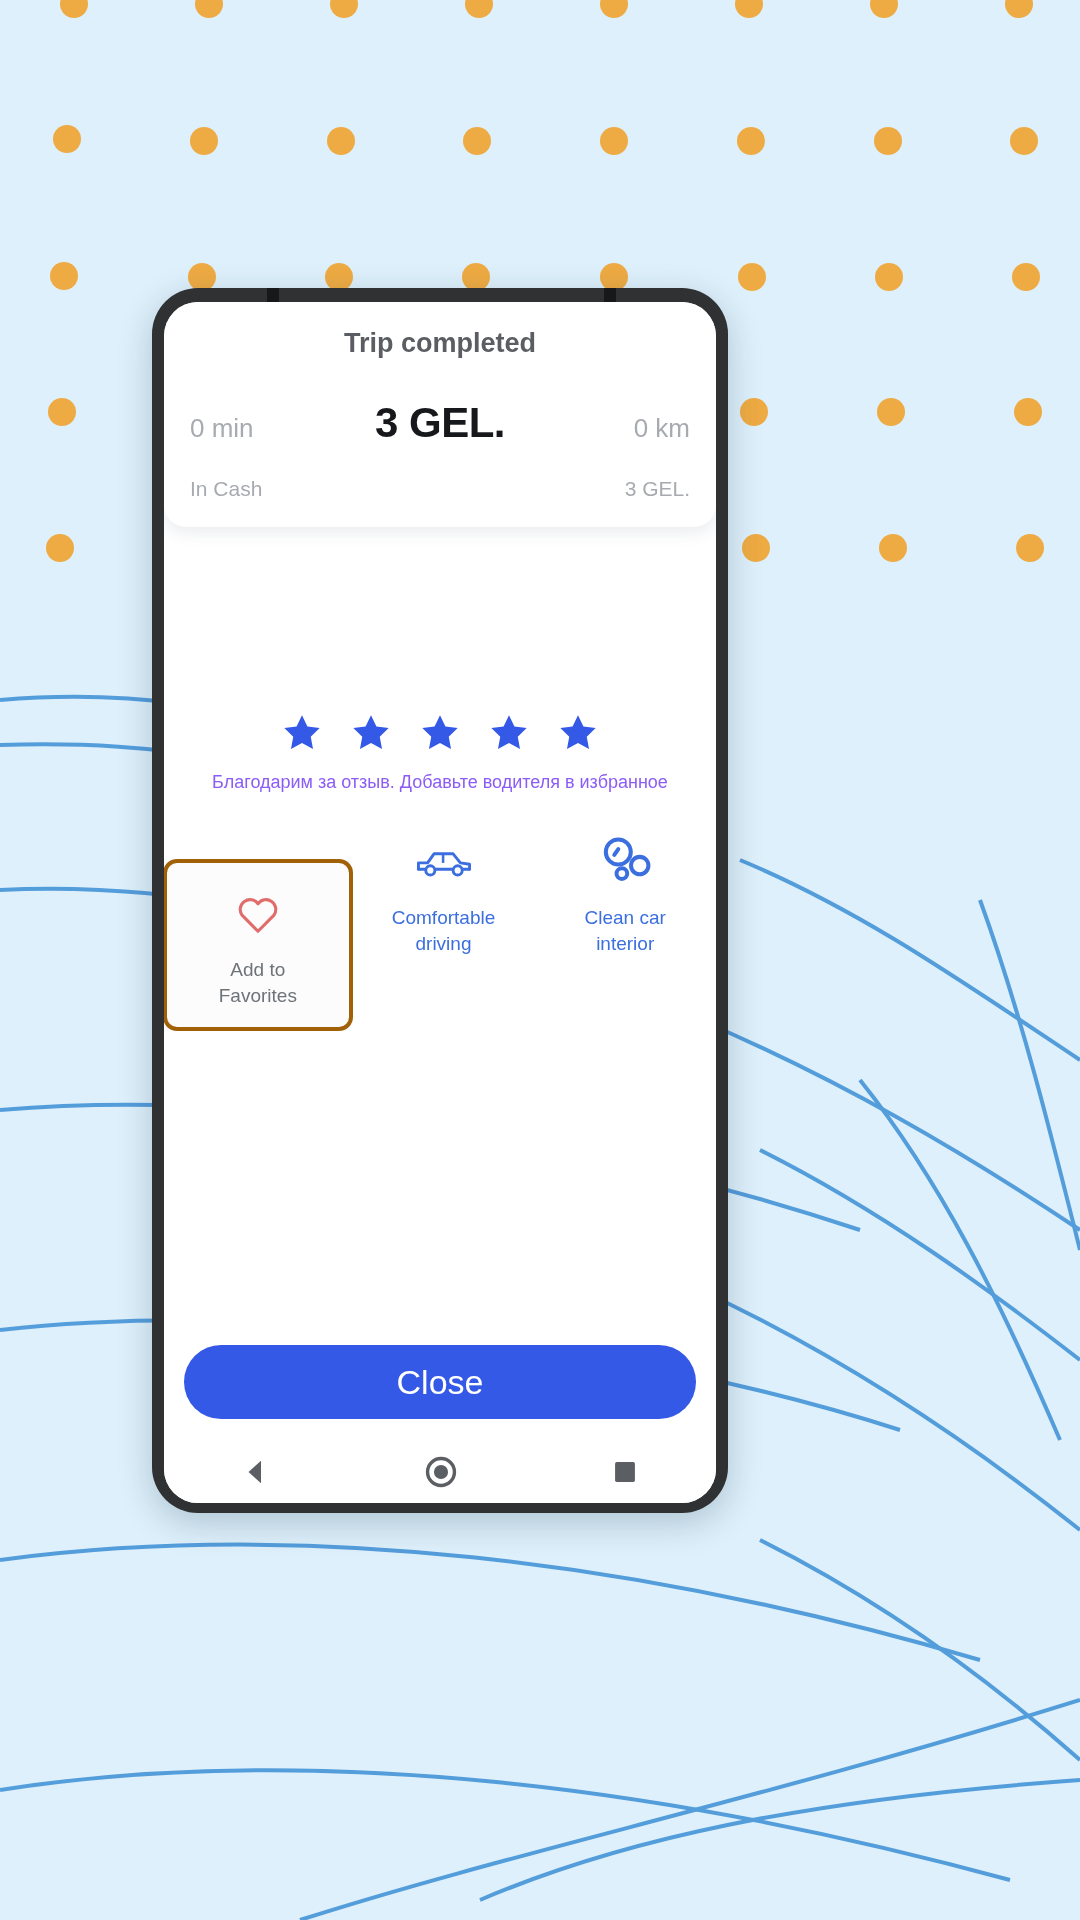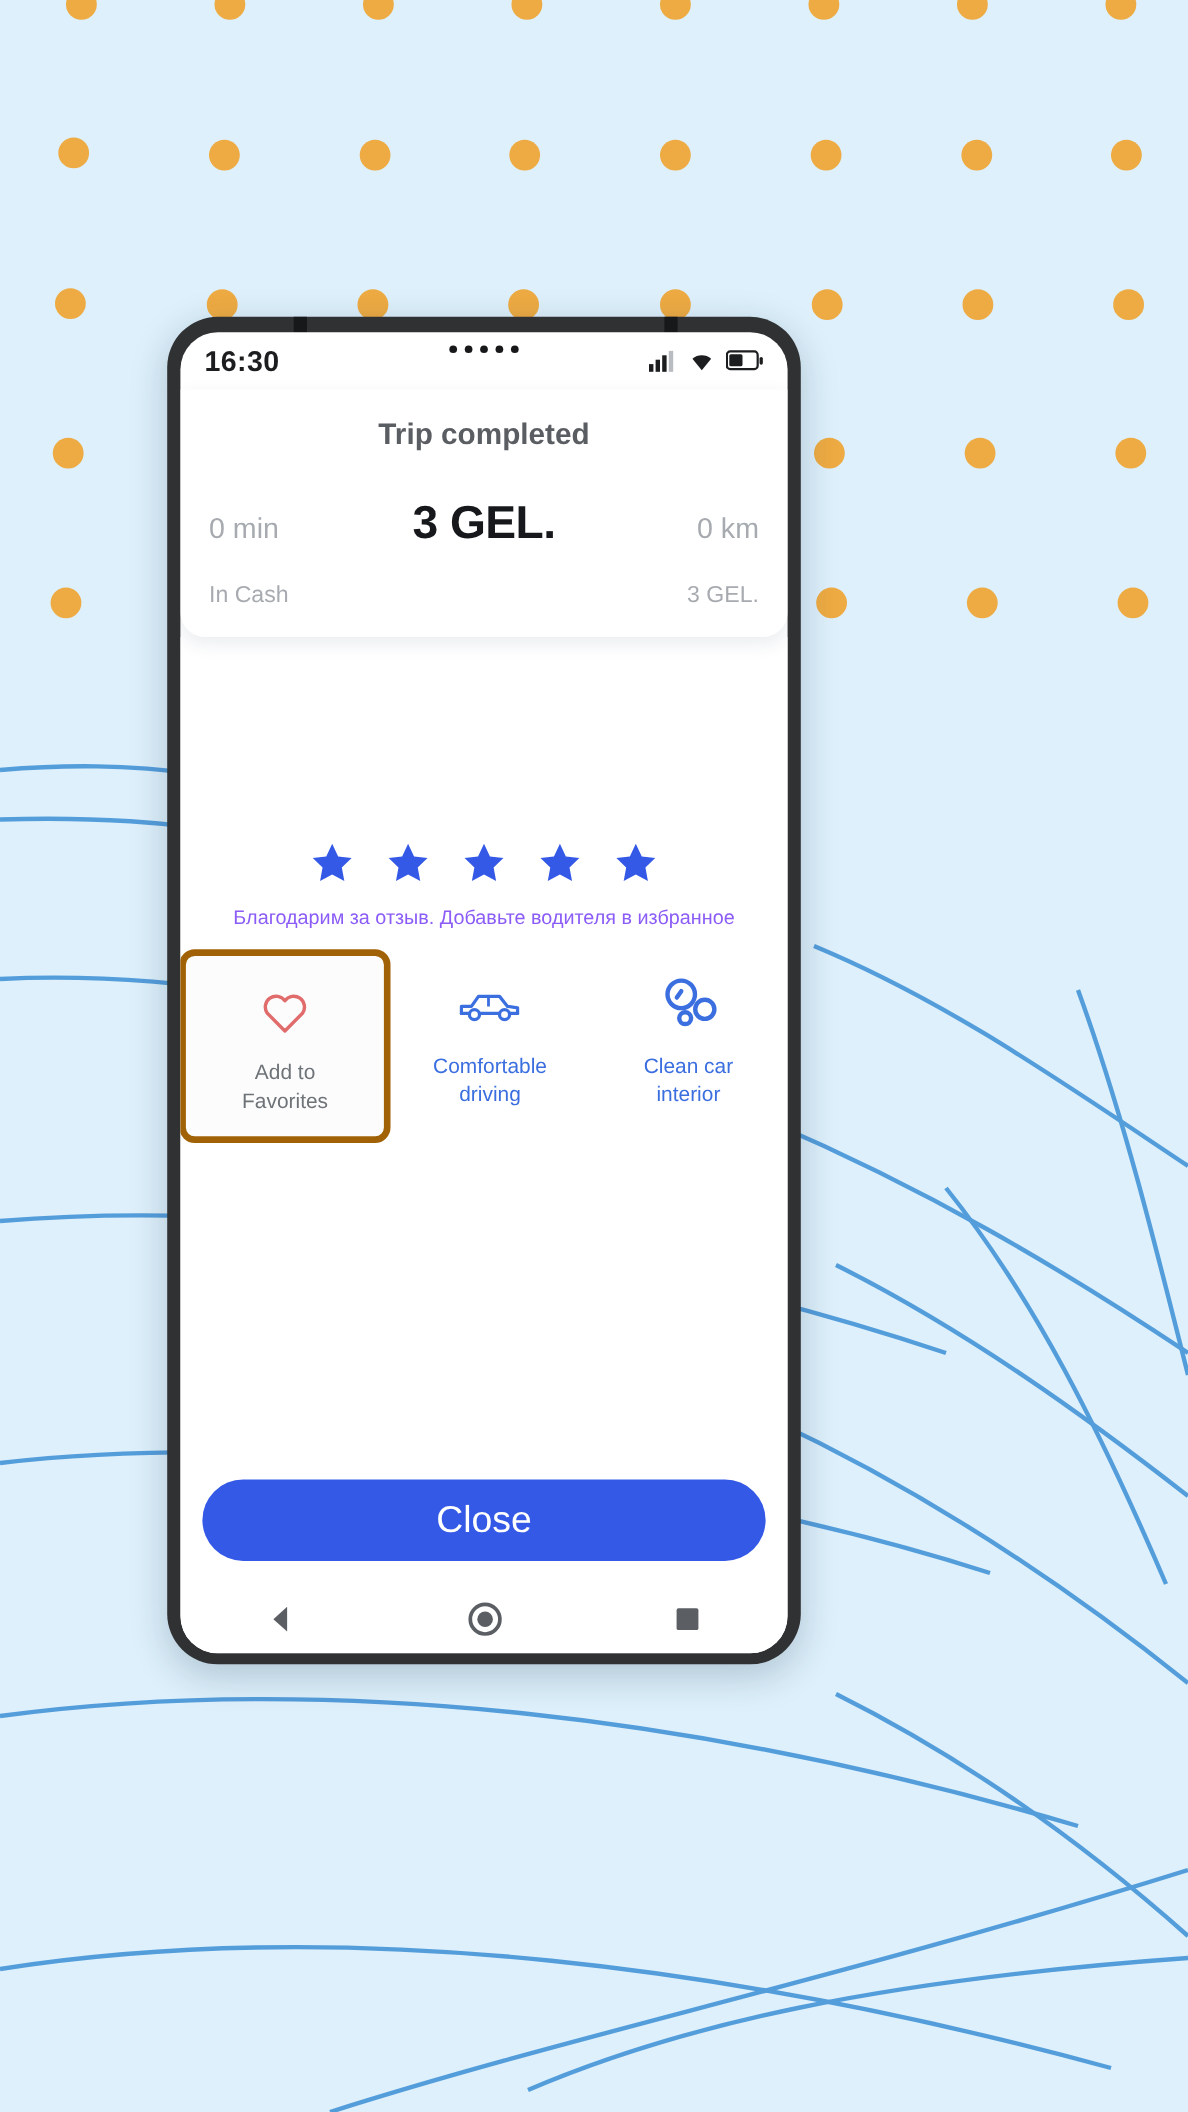--- a/index.html
+++ b/index.html
@@ -98,22 +98,23 @@
   
   .tiles{
     display:flex;align-items:flex-start;margin-top:18px;
     padding:0 0 0 0;
   }
   .tile{
     flex:1;display:flex;flex-direction:column;align-items:center;
     padding:20px 4px 18px 4px;box-sizing:border-box;
   }
   .tile.fav{
-    border:6px solid #a16207;border-radius:14px;background:#fcfcfd;
+    border:4px solid #a16207;border-radius:14px;background:#fcfcfd;
     margin-left:-1px;
+    margin-top:48px;
   }
   .tile-icon{height:62px;display:flex;align-items:center;justify-content:center;}
   .tile-label{
     margin-top:12px;text-align:center;font-size:19px;line-height:26px;color:#3b6fe0;
   }
   .tile.fav .tile-label{color:#6e7378;}
 
   .spacer-mid{flex:1;}
 
   
@@ -205,46 +206,20 @@
 
   <div class="headline">
   </div>
 
   <div class="phone">
     <div class="notch-bar"></div>
     <div class="notch-bar2"></div>
 
     <div class="screen">
 
-      <div class="statusbar">
-        <span class="st-time">16:30</span>
-        <span class="st-dots">
-          <i></i>
-            <i></i>
-            <i></i>
-            <i></i>
-            <i></i>
-        </span>
-        <span class="st-right">
-          <svg width="26" height="22" viewBox="0 0 26 22">
-            <rect x="0" y="14" width="4" height="7" fill="#1c1d1f"></rect>
-            <rect x="6" y="10" width="4" height="11" fill="#1c1d1f"></rect>
-            <rect x="12" y="6" width="4" height="15" fill="#1c1d1f"></rect>
-            <rect x="18" y="2" width="4" height="19" fill="#b9bcc0"></rect>
-          </svg>
-          <svg width="26" height="22" viewBox="0 0 26 20">
-            <path d="M13 18.5 L4.5 8.2 A13 13 0 0 1 21.5 8.2 Z" fill="#1c1d1f"></path>
-          </svg>
-          <svg width="34" height="20" viewBox="0 0 34 20">
-            <rect x="0.8" y="1.5" width="28" height="16" rx="3" fill="none" stroke="#1c1d1f" stroke-width="2"></rect>
-            <rect x="3" y="4" width="12" height="11" rx="1.5" fill="#1c1d1f"></rect>
-            <rect x="30.5" y="6.5" width="3" height="7" rx="1.5" fill="#1c1d1f"></rect>
-          </svg>
-        </span>
-      </div>
 
       <div class="trip-card">
         <div class="trip-title">Trip completed</div>
         <div class="fare-row">
           <span class="fare-side">0 min</span>
           <span class="fare-amount">3 GEL.</span>
           <span class="fare-side right">0 km</span>
         </div>
         <div class="pay-row">
           <span>In Cash</span>

